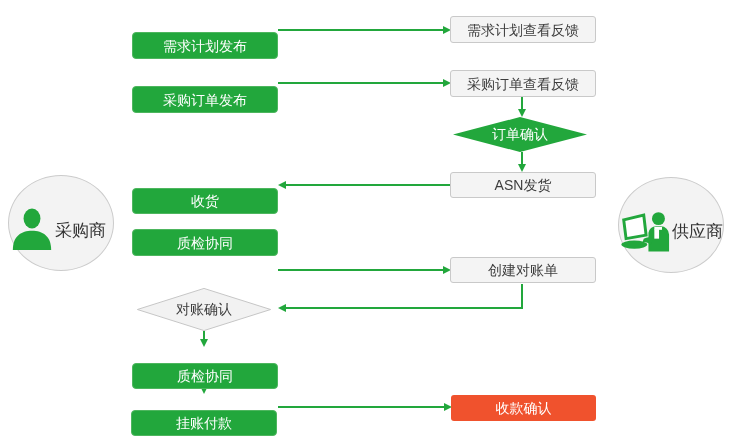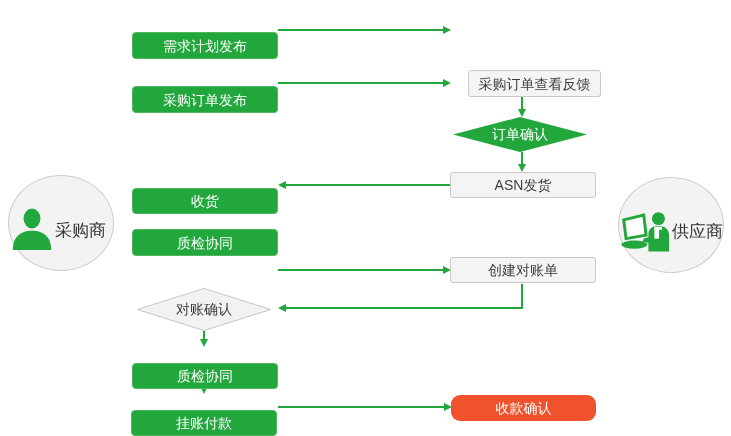--- a/index.html
+++ b/index.html
@@ -32,21 +32,21 @@
   .node.green{
     background:var(--green);color:var(--text_light);
     border-radius:4px;border:1px solid #4db65e;margin-top:16px;
   }
   .node.white{
     background:var(--box_bg);color:var(--text_dark);
     border-radius:3px;border:1px solid var(--box_border);
   }
   .node.red{
     background:var(--red);color:var(--text_light);
-    border-radius:9px;border:none;
+    border-radius:3px;border:none;
   }
   .diamond{position:absolute;}
   .diamond svg{position:absolute;left:0;top:0;width:100%;height:100%;}
   .diamond .dlabel{
     position:absolute;left:0;top:0;width:100%;height:100%;
     display:flex;align-items:center;justify-content:center;
     font-size:14px;white-space:nowrap;
   }
   .diamond.green-d .dlabel{color:var(--text_light);}
   .diamond.gray-d .dlabel{color:var(--text_dark);}
@@ -153,22 +153,25 @@
   </div>
 
   <div class="node green" style="left:132px;top:347px;width:146px;height:26px">
     <span>质检协同</span>
   </div>
 
   <div class="node green" style="left:131px;top:394px;width:146px;height:26px">
     <span>挂账付款</span>
   </div>
 
-
-  <div class="node white" style="left:468px;top:70px;width:133px;height:27px">
+  <div class="node white" style="left:450px;top:16px;width:146px;height:27px">
+    <span>需求计划查看反馈</span>
+  </div>
+
+  <div class="node white" style="left:450px;top:70px;width:146px;height:27px">
     <span>采购订单查看反馈</span>
   </div>
 
   <div class="diamond green-d" style="left:453px;top:117px;width:134px;height:35px">
     <svg viewBox="0 0 100 100" preserveAspectRatio="none">
       <polygon points="50,0 100,50 50,100 0,50" fill="var(--green)"></polygon>
     </svg>
     <span class="dlabel">订单确认</span>
   </div>
 

